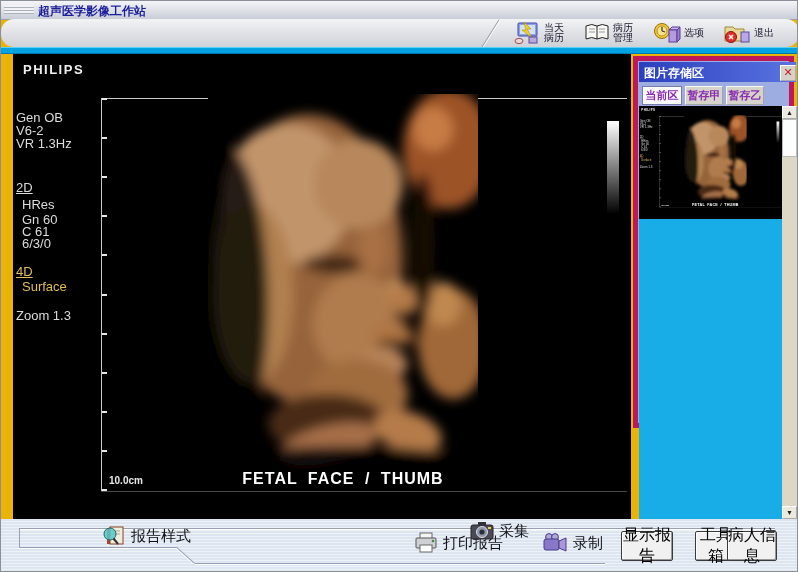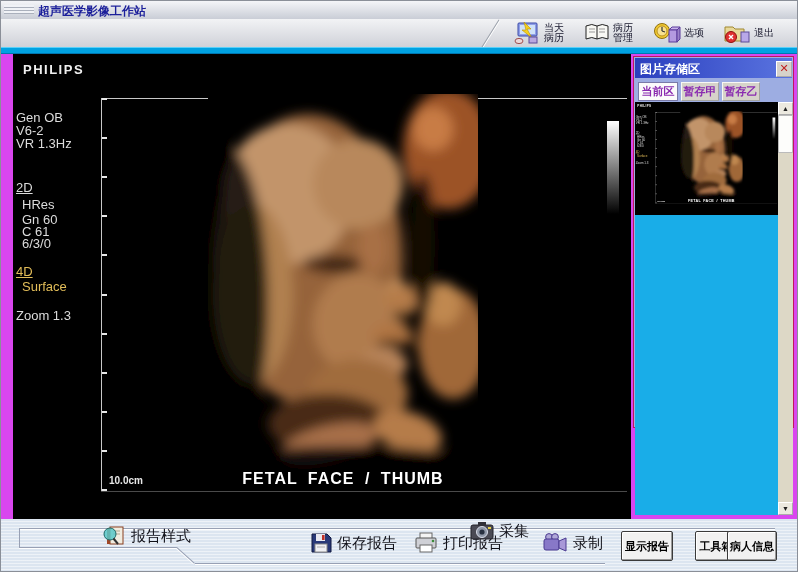--- a/index.html
+++ b/index.html
@@ -1,29 +1,29 @@
 <!DOCTYPE html>
 <html><head>
 <meta charset="utf-8">
 <style>
   html,body{margin:0;padding:0;background:#888;}
   #app{
     position:relative;width:798px;height:572px;overflow:hidden;
     font-family:"Liberation Sans","DejaVu Sans",sans-serif;
-    background:#d946ef;border:1px solid #8a8f98;box-sizing:border-box;
+    background:#eab308;border:1px solid #8a8f98;box-sizing:border-box;
   }
   
   .titlebar{position:absolute;left:0;top:0;width:798px;height:18px;
     background:linear-gradient(#f4f5f8,#c9cdd6);border-bottom:1px solid #9aa0ac;}
   .titlebar .grip{position:absolute;left:3px;top:4px;width:30px;height:9px;
     background:repeating-linear-gradient(0deg,#aab0bc 0 1px,#f0f2f6 1px 3px);}
   .window-title{position:absolute;left:37px;top:2px;font-size:12px;font-weight:bold;color:#1b1f9a;}
   
   .toolbar{position:absolute;left:0;top:18px;width:798px;height:28px;
-    background:linear-gradient(#f2f3f5,#cfd1d8);}
+    background:linear-gradient(#f2f3f5,#cfd1d8);border-radius:13px;}
   .toolbar .diag{position:absolute;left:488px;top:-2px;width:1px;height:36px;
     background:#9aa0aa;transform:rotate(32deg);box-shadow:1px 0 0 #fff;}
   .tb-btn{position:absolute;top:1px;height:26px;display:flex;align-items:center;gap:3px;cursor:default;}
   .tb-btn .lbl{font-size:10px;line-height:10px;color:#15152a;}
   .cyan-stripe{position:absolute;left:0;top:46px;width:798px;height:7px;background:#00a2e2;
     border-top:1px solid #5ad0f8;border-bottom:1px solid #0077b0;box-sizing:border-box;}
   
   .us-display{position:absolute;left:12px;top:53px;width:618px;height:465px;
     background:#000;overflow:hidden;color:#dcdcdc;font-size:13px;line-height:13px;}
   .us-brand{position:absolute;left:10px;top:9px;font-size:13px;font-weight:bold;
@@ -37,21 +37,21 @@
   .frame-bottom{position:absolute;left:88px;top:437px;width:526px;height:1px;background:#4a4a4a;}
   .tick{position:absolute;left:89px;width:5px;height:2px;background:#e8e8e8;}
   .depth-label{position:absolute;left:96px;top:420px;font-size:10px;font-weight:bold;color:#e8e8e8;}
   .us-caption{position:absolute;left:110px;top:418px;width:440px;text-align:center;
     font-size:16px;font-weight:bold;letter-spacing:1px;word-spacing:5px;color:#fff;}
   .gray-bar{position:absolute;left:594px;top:67px;width:12px;height:93px;
     background:linear-gradient(#ffffff,#000000);}
   .face-svg{position:absolute;left:195px;top:40px;width:270px;height:380px;}
   
   .panel{position:absolute;left:632px;top:55px;width:161px;height:372px;
-    background:#9dade2;border:1px solid #be185d;box-sizing:border-box;}
+    background:#9dade2;border:5px solid #be185d;box-sizing:border-box;}
   .panel-titlebar{position:absolute;left:1px;top:1px;width:157px;height:20px;
     background:linear-gradient(90deg,#2b3fbe,#5a74e0);}
   .panel-title{position:absolute;left:5px;top:3px;font-size:12px;font-weight:bold;color:#fff;}
   .panel-close{position:absolute;left:141px;top:3px;width:14px;height:14px;
     background:#d6d2ca;border:1px outset #fff;color:#c02020;font-size:11px;font-weight:bold;
     line-height:12px;text-align:center;cursor:default;}
   .panel-tab{position:absolute;top:25px;height:19px;background:#d6d3ca;
     border:1px outset #f8f8f4;box-sizing:border-box;font-size:11px;line-height:16px;
     text-align:center;color:#8a2bb0;font-weight:bold;cursor:default;}
   .panel-tab.active{background:#fbfbfb;border:1px solid #7a7aa8;}
@@ -68,22 +68,22 @@
   .bottombar{position:absolute;left:0;top:518px;width:798px;height:54px;
     background:#dce5f0 repeating-linear-gradient(0deg,rgba(255,255,255,.5) 0 1px,rgba(0,0,0,0) 1px 3px);}
   .bb-line{position:absolute;background:#98a0b4;}
   .bb-line.hl{box-shadow:0 1px 0 #fff;}
   .bb-diag{position:absolute;left:176px;top:546px;width:24px;height:1px;background:#98a0b4;
     transform:rotate(42deg);transform-origin:0 0;box-shadow:0 1px 0 #fff;}
   .bb-item{position:absolute;display:flex;align-items:center;gap:4px;cursor:default;}
   .bb-item .lbl{font-size:15px;color:#101018;}
   .bb-btn{position:absolute;top:530px;height:30px;background:#f1f1f1;
     border:1px solid #3a3a3a;box-shadow:inset -1px -1px 0 #999, inset 1px 1px 0 #fff;
-    font-size:11px;color:#000;text-align:center;cursor:default;box-sizing:border-box;
-    display:flex;align-items:center;justify-content:center;border-radius:2px;font-weight:bold;}
+    font-size:16px;color:#000;text-align:center;cursor:default;box-sizing:border-box;
+    display:flex;align-items:center;justify-content:center;border-radius:2px;}
   .icon{flex:0 0 auto;}
 </style>
 </head>
 <body>
 
 <div id="app">
 
   <div class="titlebar">
     <div class="grip"></div>
     <div class="window-title">超声医学影像工作站</div>
@@ -329,30 +329,20 @@
       <rect x="6" y="3" width="3" height="16" fill="#a04828"></rect>
       <line x1="12" y1="6" x2="19" y2="6" stroke="#b0a890"></line>
       <line x1="12" y1="9" x2="19" y2="9" stroke="#b0a890"></line>
       <circle cx="9" cy="9" r="6" fill="#58c8c8" fill-opacity="0.85" stroke="#206868"></circle>
       <line x1="12.5" y1="13.5" x2="17" y2="19" stroke="#303030" stroke-width="2"></line>
     </svg>
     <span class="lbl">报告样式</span>
   </div>
 
 
-  <div class="bb-item" style="left:308px;top:530px;">
-    <svg class="icon" width="24" height="24" viewBox="0 0 24 24">
-      <path d="M3 3 h15 l4 4 v14 h-19 z" fill="#283878" stroke="#101840"></path>
-      <rect x="7" y="3" width="9" height="7" fill="#e8e8f0"></rect>
-      <rect x="13" y="4" width="2.6" height="5" fill="#c03028"></rect>
-      <rect x="6" y="13" width="12" height="8" fill="#f0f0f4" stroke="#888"></rect>
-      <line x1="8" y1="16" x2="16" y2="16" stroke="#aaa"></line>
-    </svg>
-    <span class="lbl">保存报告</span>
-  </div>
 
   <div class="bb-item" style="left:412px;top:530px;">
     <svg class="icon" width="26" height="24" viewBox="0 0 26 24">
       <rect x="7" y="2" width="12" height="6" fill="#f4f4f4" stroke="#666"></rect>
       <rect x="3" y="7" width="20" height="10" rx="1" fill="#cfd0d6" stroke="#555"></rect>
       <rect x="7" y="14" width="12" height="7" fill="#ffffff" stroke="#666"></rect>
       <circle cx="20" cy="10" r="1.3" fill="#3a8a3a"></circle>
     </svg>
     <span class="lbl">打印报告</span>
   </div>

